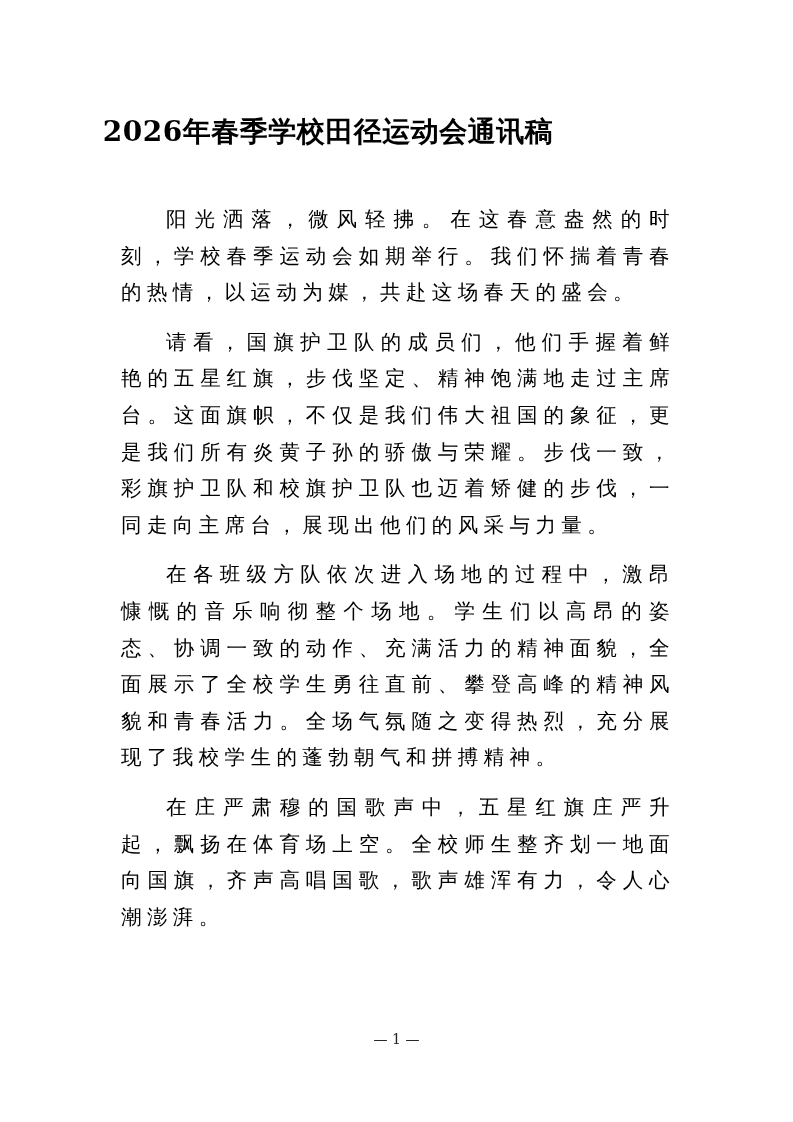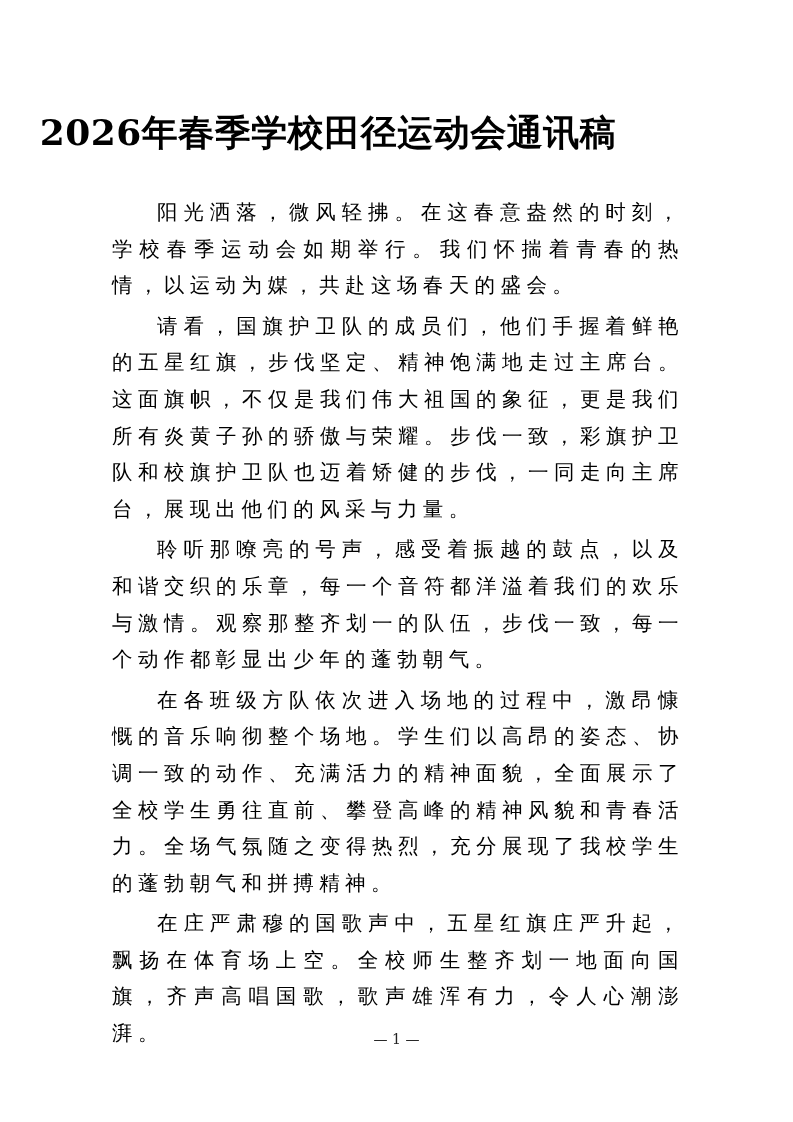--- a/index.html
+++ b/index.html
@@ -23,40 +23,41 @@
       background: #ffffff;
     }
     .title {
       position: absolute;
       left: 0;
       top: 112px;
       width: 656px;
       text-align: center;
       font-family: "DejaVu Serif", "Liberation Serif", serif;
       font-weight: bold;
-      font-size: 36px;
+      font-size: 28px;
       line-height: 40px;
       letter-spacing: 0.5px;
       margin: 0;
     }
     .body-text {
       position: absolute;
       left: 108px;
       top: 190px;
       width: 580px;
       font-family: "DejaVu Serif", "Liberation Serif", serif;
       font-size: 20.5px;
       line-height: 36.6px;
       letter-spacing: 5.4px;
       text-align: justify;
       text-justify: inter-character;
     }
     .body-text p {
-      margin: 4px;
+      margin: 13px;
       text-indent: 2.2em;
+      font-family: Liberation Mono, monospace;
     }
     .page-number {
       position: absolute;
       left: 0;
       top: 1030px;
       width: 793px;
       text-align: center;
       font-family: "DejaVu Serif", "Liberation Serif", serif;
       font-size: 14px;
       line-height: 18px;
@@ -65,19 +66,18 @@
   </style>
 </head>
 <body>
 
 <div class="page">
   <h1 class="title">2026年春季学校田径运动会通讯稿</h1>
 
   <div class="body-text">
     <p>阳光洒落，微风轻拂。在这春意盎然的时刻，学校春季运动会如期举行。我们怀揣着青春的热情，以运动为媒，共赴这场春天的盛会。</p>
     <p>请看，国旗护卫队的成员们，他们手握着鲜艳的五星红旗，步伐坚定、精神饱满地走过主席台。这面旗帜，不仅是我们伟大祖国的象征，更是我们所有炎黄子孙的骄傲与荣耀。步伐一致，彩旗护卫队和校旗护卫队也迈着矫健的步伐，一同走向主席台，展现出他们的风采与力量。</p>
-    <p>聆听那嘹亮的号声，感受着振越的鼓点，以及和谐交织的乐章，每一个音符都洋溢着我们的欢乐与激情。观察那整齐划一的队伍，步伐一致，每一个动作都彰显出少年的蓬勃朝气。</p>
     <p>在各班级方队依次进入场地的过程中，激昂慷慨的音乐响彻整个场地。学生们以高昂的姿态、协调一致的动作、充满活力的精神面貌，全面展示了全校学生勇往直前、攀登高峰的精神风貌和青春活力。全场气氛随之变得热烈，充分展现了我校学生的蓬勃朝气和拼搏精神。</p>
     <p>在庄严肃穆的国歌声中，五星红旗庄严升起，飘扬在体育场上空。全校师生整齐划一地面向国旗，齐声高唱国歌，歌声雄浑有力，令人心潮澎湃。</p>
   </div>
 
   <div class="page-number">— 1 —</div>
 </div>
 
 </body></html>

